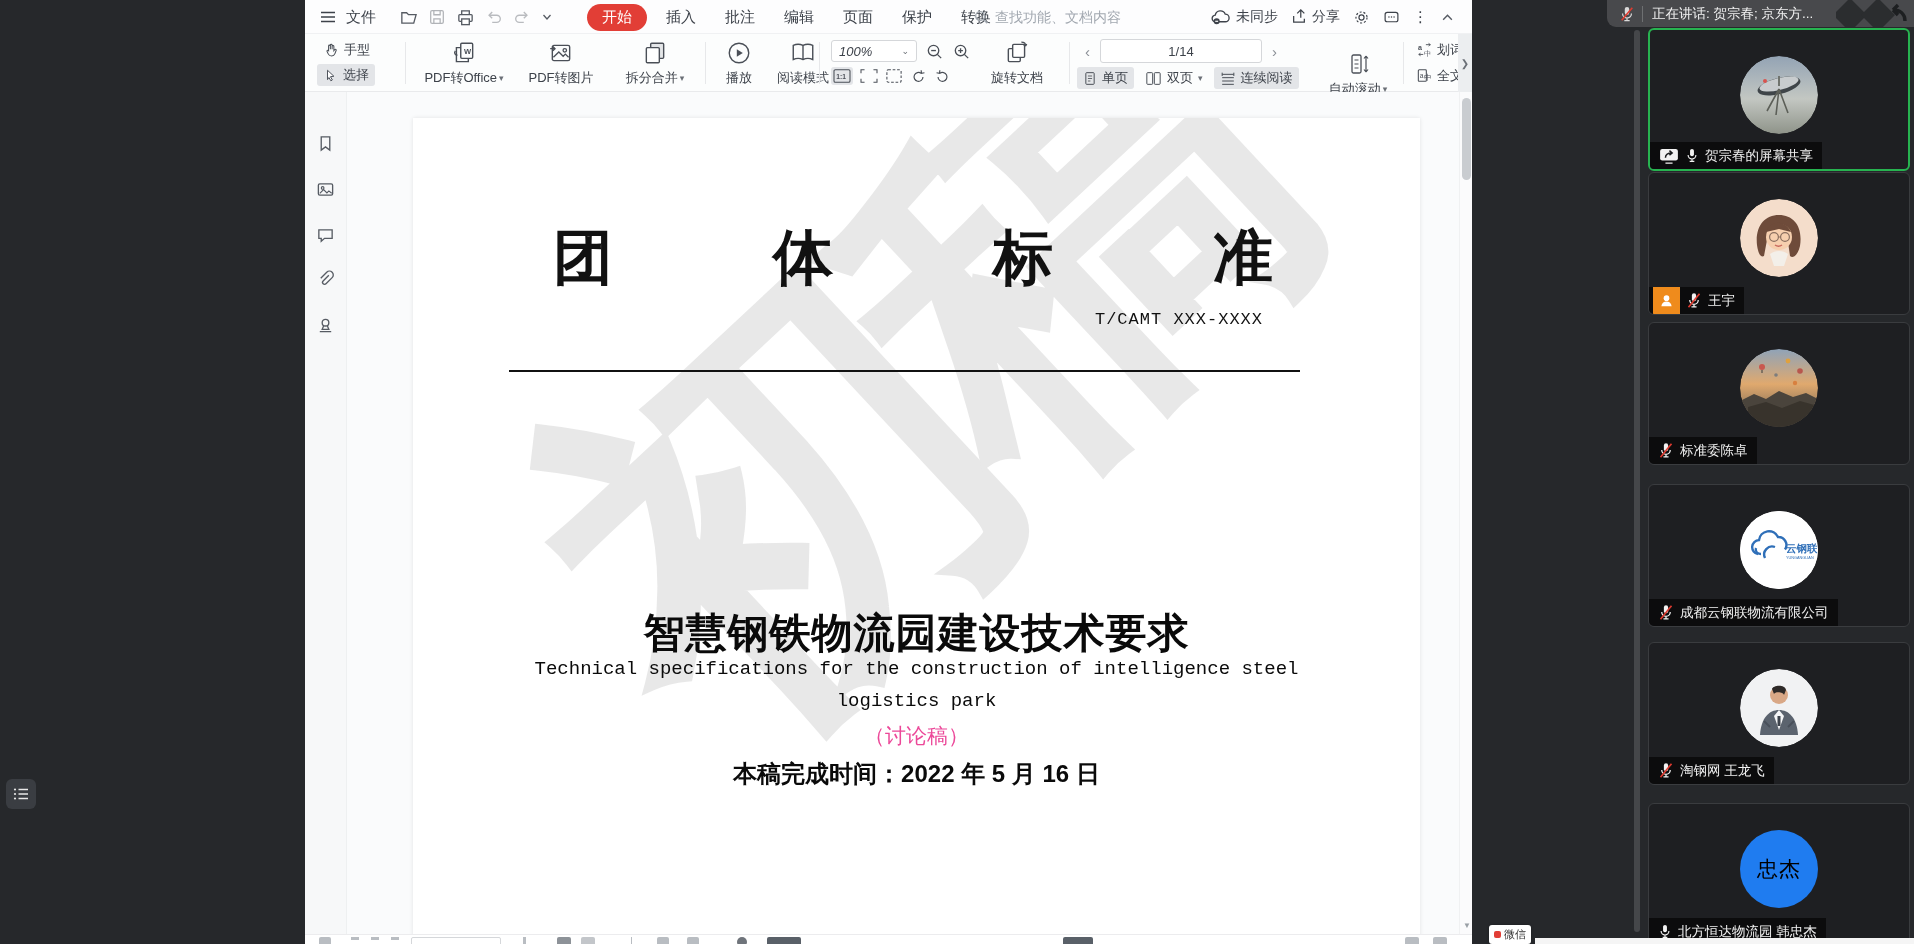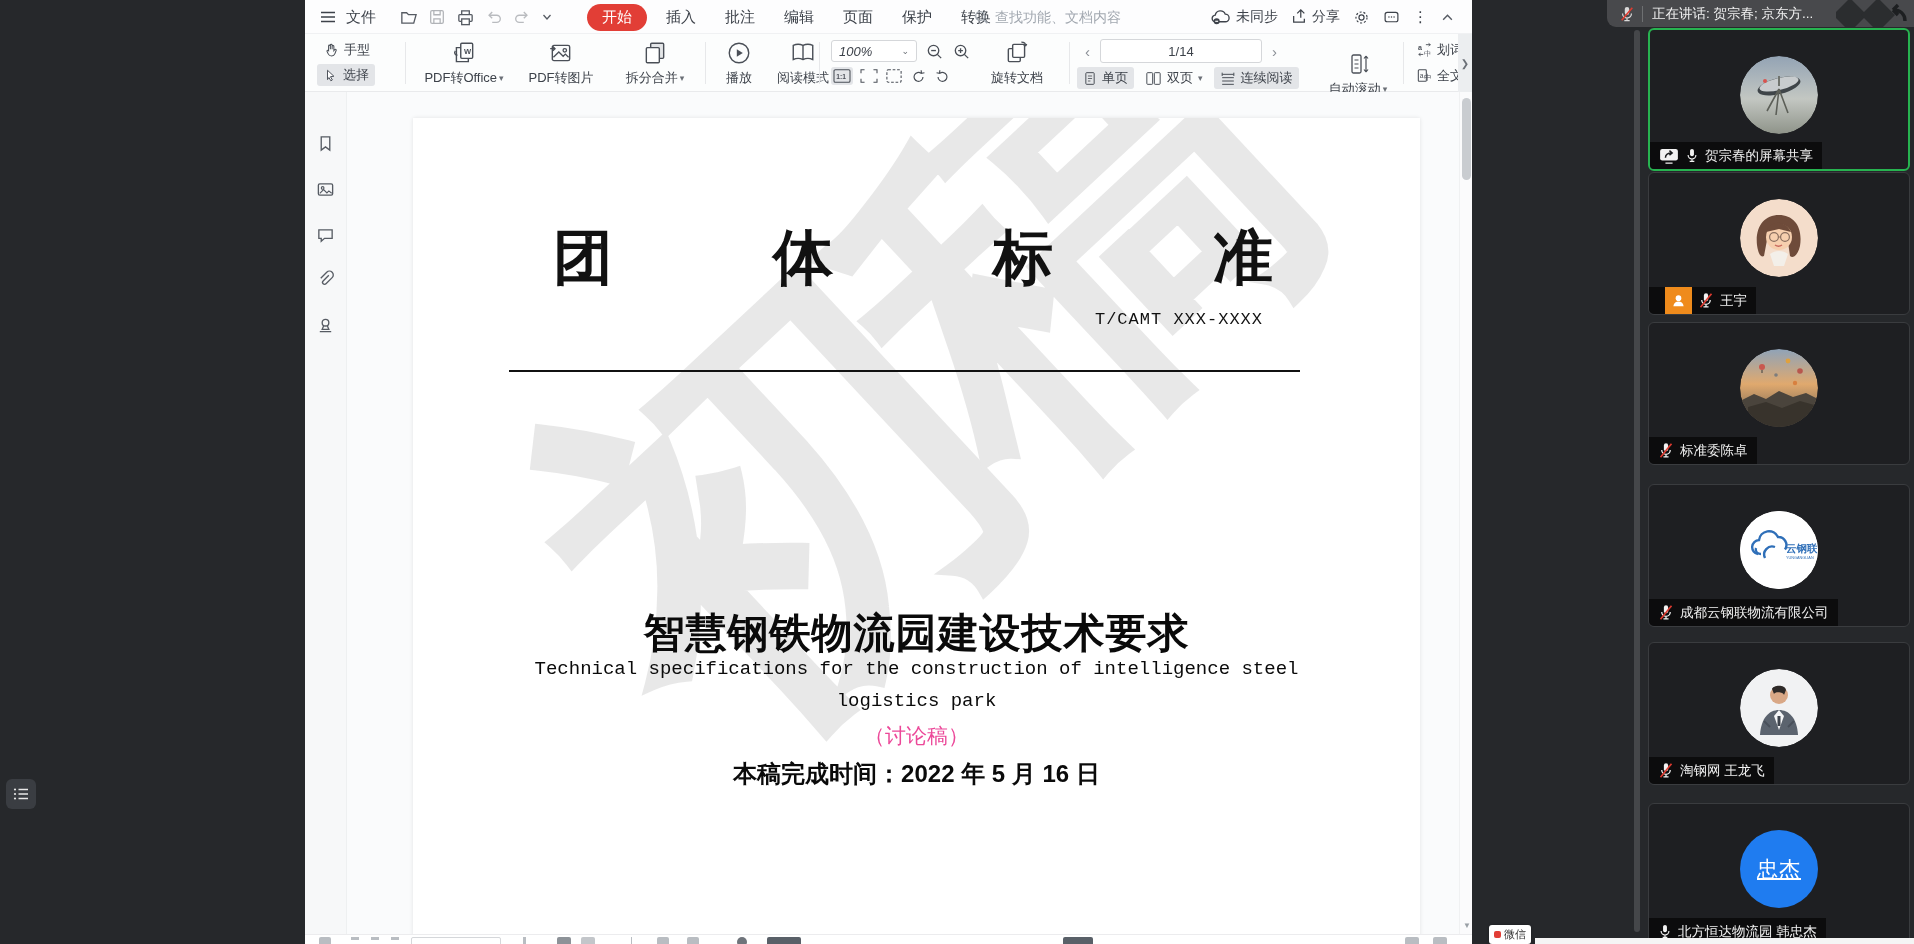--- a/index.html
+++ b/index.html
@@ -573,21 +573,21 @@
       <path d="M17 46c-2-18 7-30 22-30s24 12 21 31c-2 9-7 13-10 10l-2-14-21-2-3 16c-4 2-6-4-7-11z" fill="#6e4b3a"></path>
       <circle cx="39" cy="38" r="13" fill="#f6cfae"></circle>
       <path d="M26 33c3-7 9-10 14-9 5 1 9 4 11 9l-12-3z" fill="#6e4b3a"></path>
       <circle cx="34" cy="38" r="4.4" fill="none" stroke="#8a6f5f" stroke-width="1.2"></circle>
       <circle cx="45" cy="38" r="4.4" fill="none" stroke="#8a6f5f" stroke-width="1.2"></circle>
       <path d="M38.4 38h2.2" stroke="#8a6f5f" stroke-width="1.2"></path>
       <path d="M35 46c2 1.5 5 1.5 7 0" stroke="#c96a5f" stroke-width="1.4" fill="none"></path>
       <path d="M30 55c5-4 13-4 18 0l-4 12h-10z" fill="#f3efe9"></path>
     </svg>
   </div>
-  <div class="tlabel" style="padding-left:16px">
+  <div class="tlabel" style="padding-left:4px">
     <span class="badge-host">
       <svg width="15" height="15" viewBox="0 0 16 16">
           <circle cx="8" cy="5.5" r="3" fill="#fff"></circle>
           <path d="M2.5 14c.5-3.5 3-5 5.5-5s5 1.5 5.5 5z" fill="#fff"></path>
         </svg>
     </span>
     <span>
       <svg width="16" height="17" viewBox="0 0 18 20">
           <rect x="6.5" y="1.5" width="5" height="9.5" rx="2.5" fill="#f2f2f2"></rect>
           <path d="M4 9.5a5 5 0 0010 0M9 14.5V17M6 17.5h6" fill="none" stroke="#f2f2f2" stroke-width="1.5"></path>
@@ -675,21 +675,21 @@
           <path d="M4 9.5a5 5 0 0010 0M9 14.5V17M6 17.5h6" fill="none" stroke="#f2f2f2" stroke-width="1.5"></path>
           <path d="M2.5 18L15.5 2" stroke="#e03b30" stroke-width="1.9"></path>
         </svg>
     </span>
     <span class="nm">淘钢网 王龙飞</span>
   </div>
 </div>
 
 <div class="tile" style="top:803px">
   <div class="avatar" style="background:#1f7cf0; display:flex; align-items:center; justify-content:center;">
-    <span style="color:#ffffff; font-size:21px; letter-spacing:1px;text-decoration:underline;">忠杰</span>
+    <span style="color:#000000; font-size:21px; letter-spacing:1px;">忠杰</span>
   </div>
   <div class="tlabel">
     <span class="lpad"></span>
     <span>
       <svg width="14" height="17" viewBox="0 0 18 20">
           <rect x="6.5" y="1.5" width="5" height="9.5" rx="2.5" fill="#f2f2f2"></rect>
           <path d="M4 9.5a5 5 0 0010 0M9 14.5V17M6 17.5h6" fill="none" stroke="#f2f2f2" stroke-width="1.5"></path>
         </svg>
     </span>
     <span class="nm">北方恒达物流园 韩忠杰</span>

